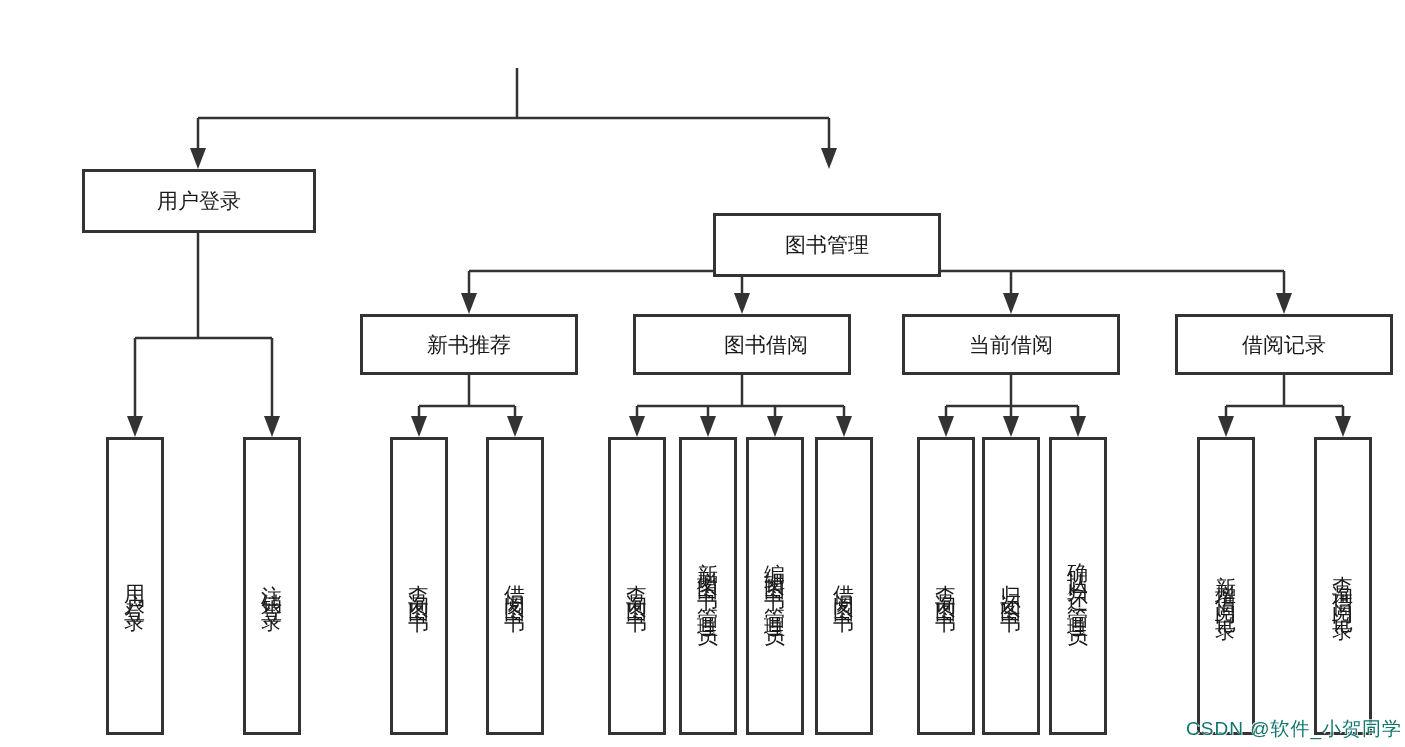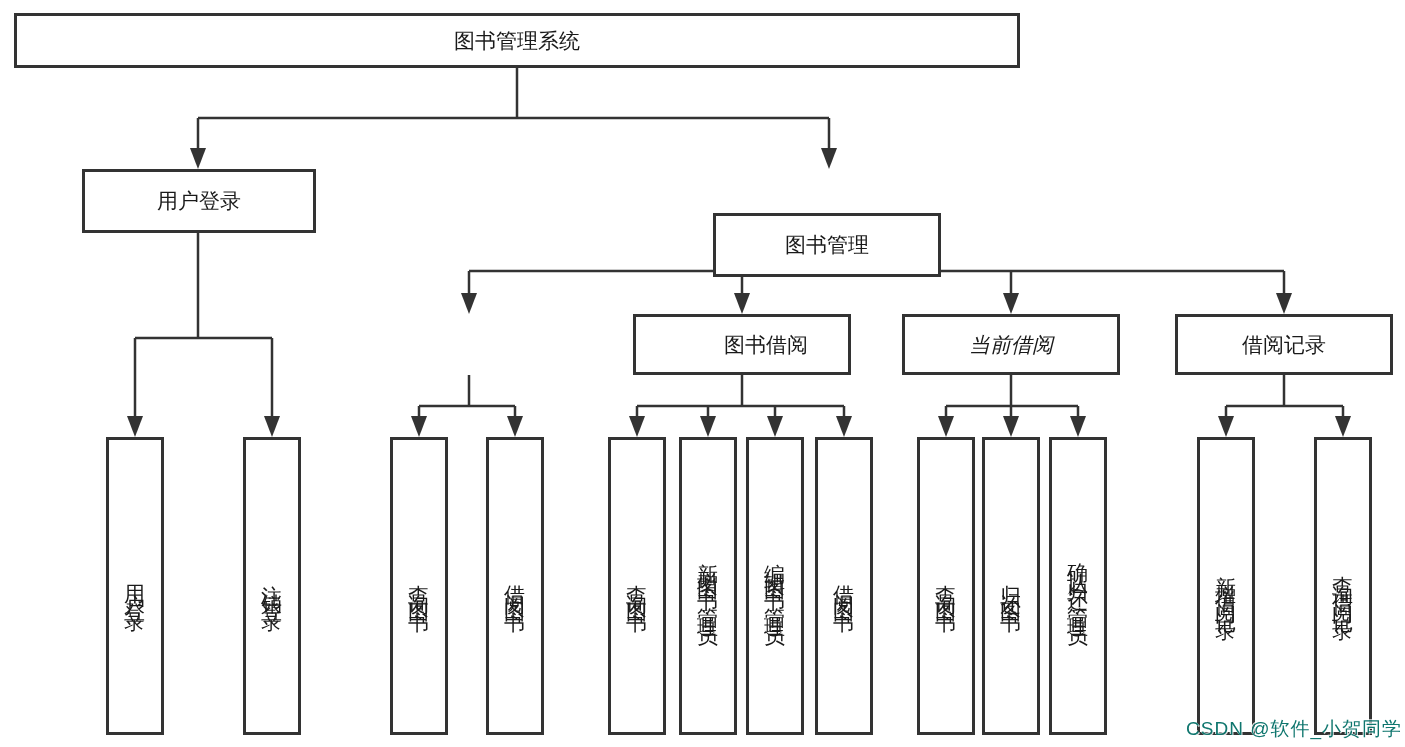--- a/index.html
+++ b/index.html
@@ -115,35 +115,35 @@
 
       <polygon points="938,416 954,416 946,437"></polygon>
       <polygon points="1003,416 1019,416 1011,437"></polygon>
       <polygon points="1070,416 1086,416 1078,437"></polygon>
 
       <polygon points="1218,416 1234,416 1226,437"></polygon>
       <polygon points="1335,416 1351,416 1343,437"></polygon>
     </g>
   </svg>
 
-  <div class="node node-root">
-    <span>图书管理系统</span>
-  </div>
 
   <div class="node node-l2" style="left:82px; width:234px;">
     <span>用户登录</span>
   </div>
   <div class="node node-l2" style="left:713px; width:228px;margin-top:44px;">
     <span>图书管理</span>
   </div>
 
+  <div class="node node-l3" style="left:360px;">
+    <span>新书推荐</span>
+  </div>
   <div class="node node-l3" style="left:633px;padding-left:48px;">
     <span>图书借阅</span>
   </div>
-  <div class="node node-l3" style="left:902px;font-style:italic;">
+  <div class="node node-l3" style="left:902px;">
     <span>当前借阅</span>
   </div>
   <div class="node node-l3" style="left:1175px;">
     <span>借阅记录</span>
   </div>
 
   <div class="node leaf" style="left:106px;">
     <span class="vtxt">用户登录</span>
   </div>
   <div class="node leaf" style="left:243px;">

